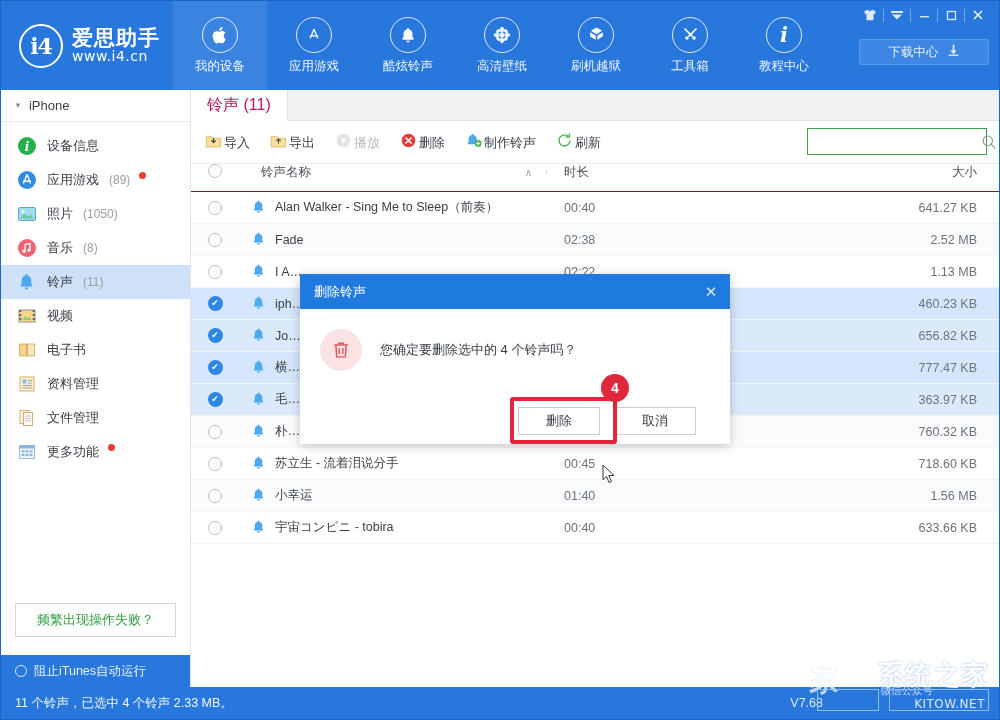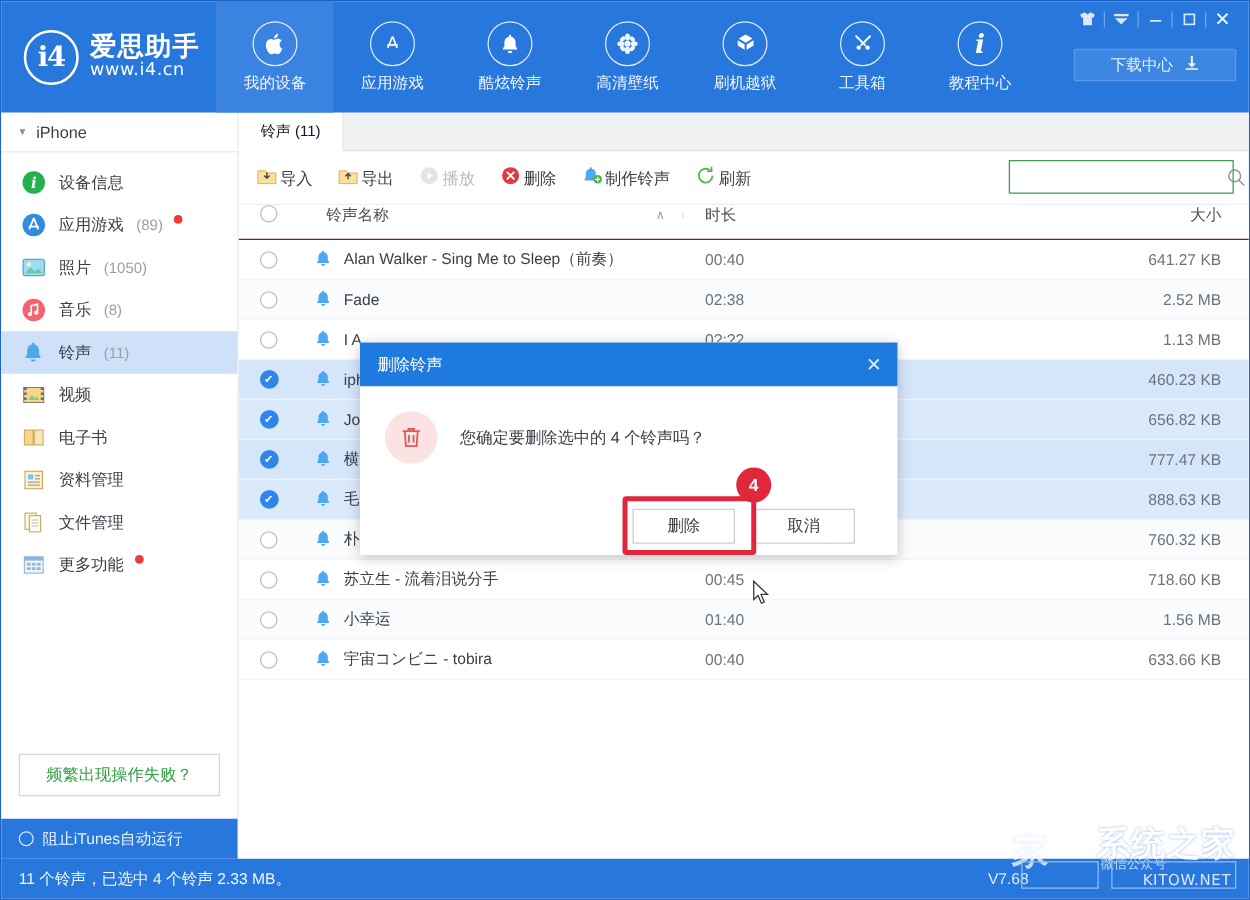--- a/index.html
+++ b/index.html
@@ -144,21 +144,21 @@
           background: #fff; }
   .tabstrip {
     height: 31px; background: #f0f1f3;
     border-bottom: 1px solid #dfe3e8;
     display: flex; align-items: flex-end;
     padding-left: 0;
   }
   .tab {
     height: 31px; min-width: 84px; padding: 0 16px;
     display: flex; align-items: center; justify-content: center;
-    font-size: 12px; color: #0f172a; cursor: pointer;
+    font-size: 16px; color: #be185d; cursor: pointer;
     border-right: 1px solid #dfe3e8;
     text-align: right;
   }
   .tab.active { background: #fff; border-bottom: 1px solid #fff; margin-bottom: -1px; }
 
   .actionbar {
     height: 43px; display: flex; align-items: center;
     padding-left: 14px; gap: 20px;
     border-bottom: 1px solid #eceef1;
     position: relative;
@@ -259,21 +259,21 @@
   }
   .wm-box1 { position:absolute; left: 14px; bottom: 6px; width: 62px; height: 22px; border: 1px solid #9cc4f0; }
   .wm-box2 { position:absolute; left: 86px; bottom: 6px; width: 100px; height: 22px; border: 1px solid #9cc4f0; }
   .wm-glyph {
     position: absolute; left: 6px; bottom: 16px;
     font-size: 30px; font-weight: bold; color: #f2f7ff;
     font-family: "DejaVu Serif", serif; opacity: .85;
   }
 
   
-  .overlay { position: absolute; inset: 0; pointer-events: none; }
+  .overlay { position: absolute; inset: 0; pointer-events: none; margin-left: 12px; }
   .dialog {
     position: absolute; left: 287px; top: 273px;
     width: 430px; height: 170px;
     background: #fff;
     box-shadow: 0 2px 10px rgba(0,0,0,.22);
     pointer-events: auto;
     display: flex; flex-direction: column;
   }
   .dlg-title {
     height: 35px; background: #1f7ae0; color: #fff;
@@ -802,21 +802,21 @@
             <div class="col-chk">
               <span class="chk-on">✔</span>
             </div>
             <div class="col-name">
               <span><svg width="15" height="15" viewBox="0 0 24 24" fill="#4ea8f0">
                   <path d="M12 2.5a1.3 1.3 0 011.3 1.3v.7c3 .6 4.7 3 4.7 6.2v4l1.6 2.3c.3.5 0 1.2-.7 1.2H5.1c-.6 0-1-.7-.7-1.2L6 14.7v-4c0-3.2 1.7-5.6 4.7-6.2v-.7A1.3 1.3 0 0112 2.5zM9.6 19.6h4.8a2.4 2.4 0 01-4.8 0z"></path>
                 </svg></span>
               <span>毛…</span>
             </div>
             <div class="col-dur">…1</div>
-            <div class="col-size">888.63 KB</div>
+            <div class="col-size">363.97 KB</div>
           </div>
           <div class="row alt">
             <div class="col-chk">
               <span class="chk-o"></span>
             </div>
             <div class="col-name">
               <span><svg width="15" height="15" viewBox="0 0 24 24" fill="#4ea8f0">
                   <path d="M12 2.5a1.3 1.3 0 011.3 1.3v.7c3 .6 4.7 3 4.7 6.2v4l1.6 2.3c.3.5 0 1.2-.7 1.2H5.1c-.6 0-1-.7-.7-1.2L6 14.7v-4c0-3.2 1.7-5.6 4.7-6.2v-.7A1.3 1.3 0 0112 2.5zM9.6 19.6h4.8a2.4 2.4 0 01-4.8 0z"></path>
                 </svg></span>
               <span>朴…</span>

